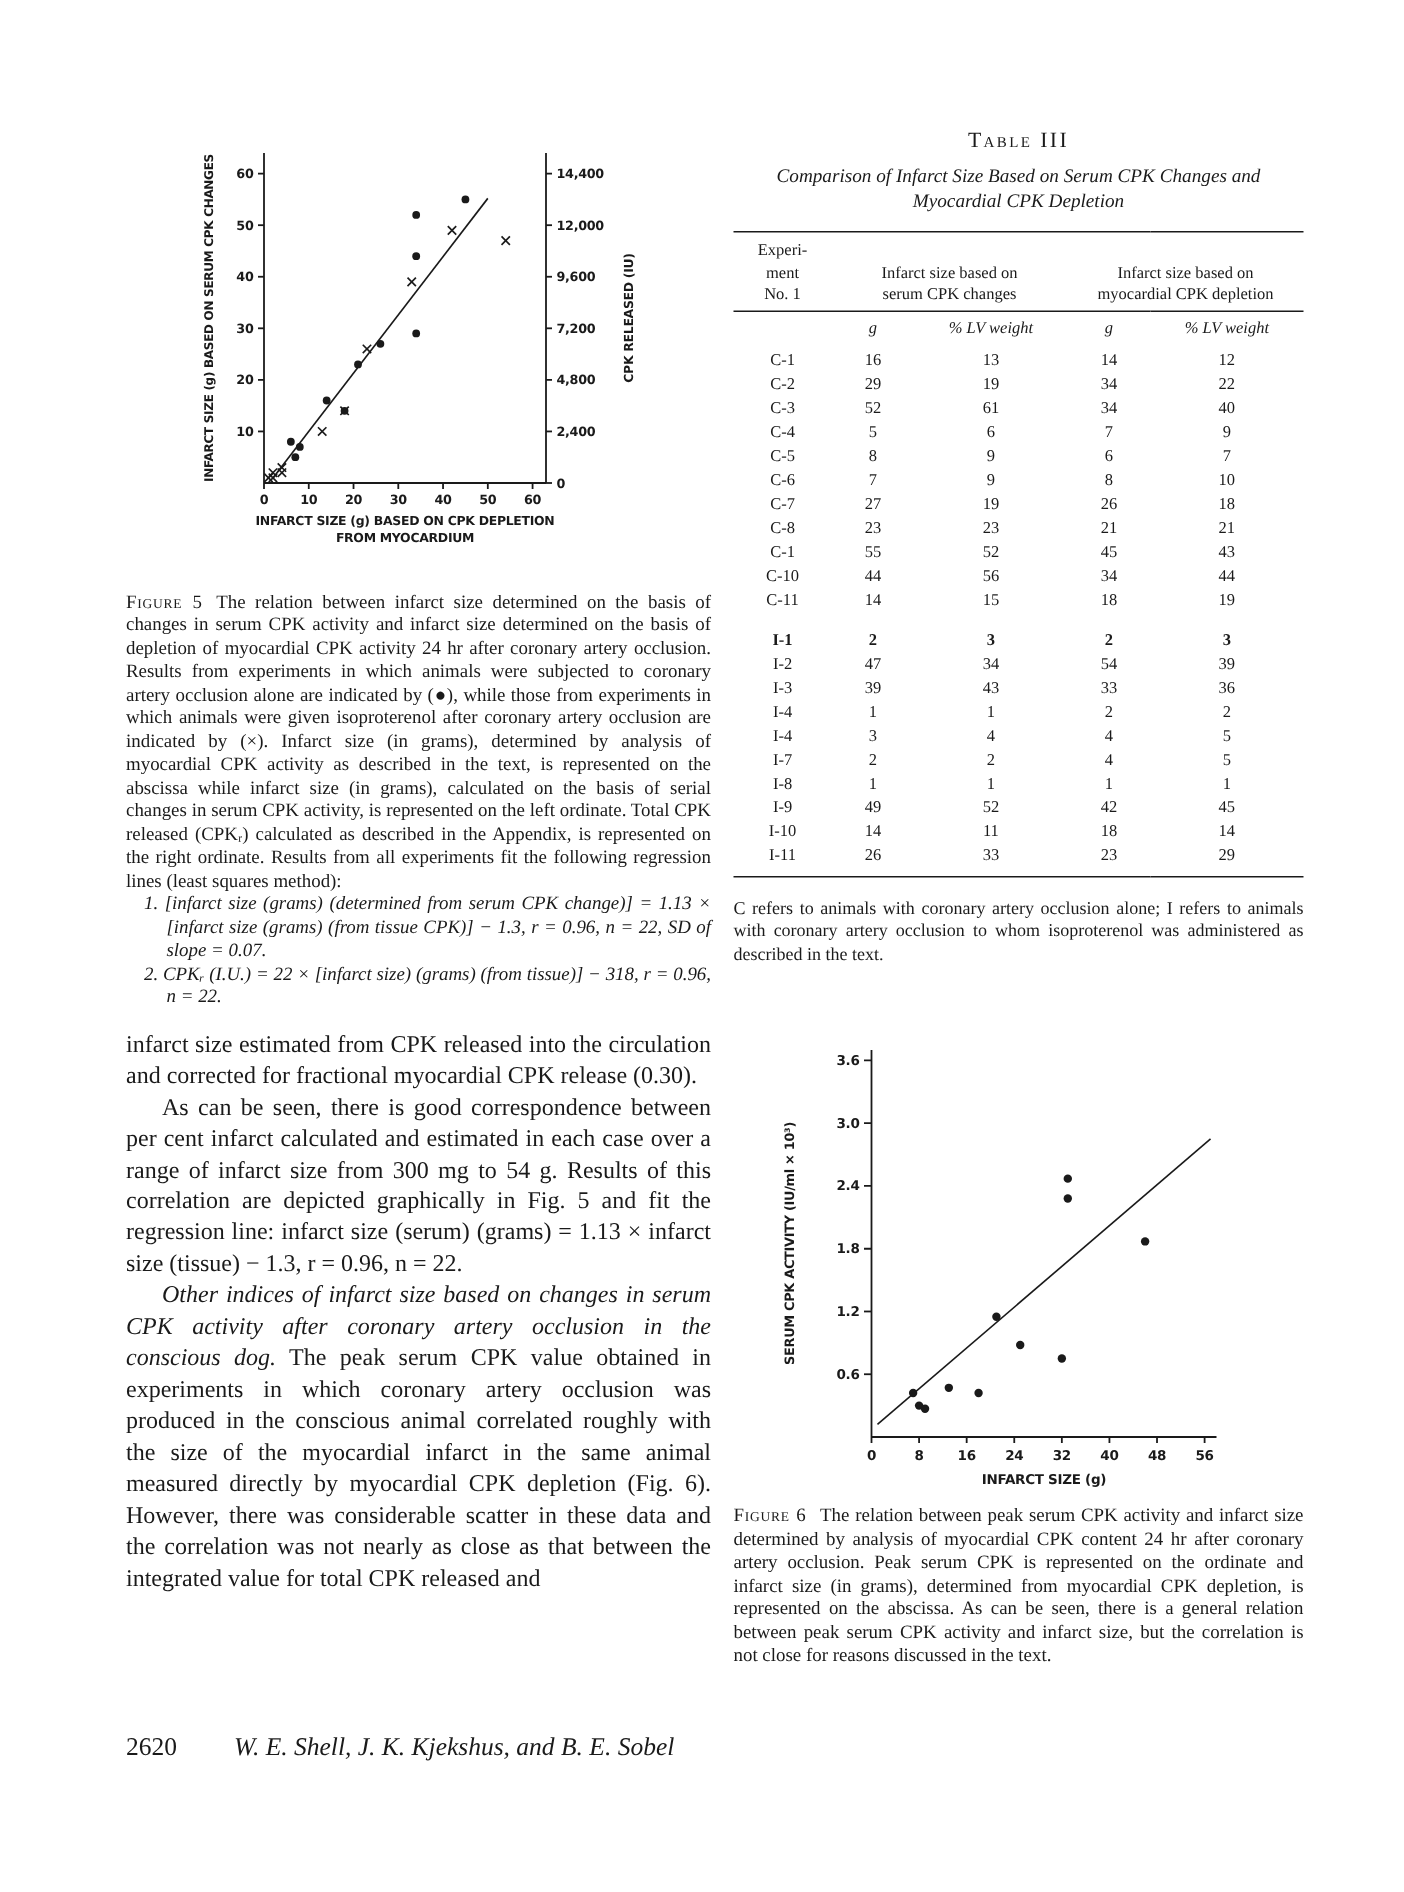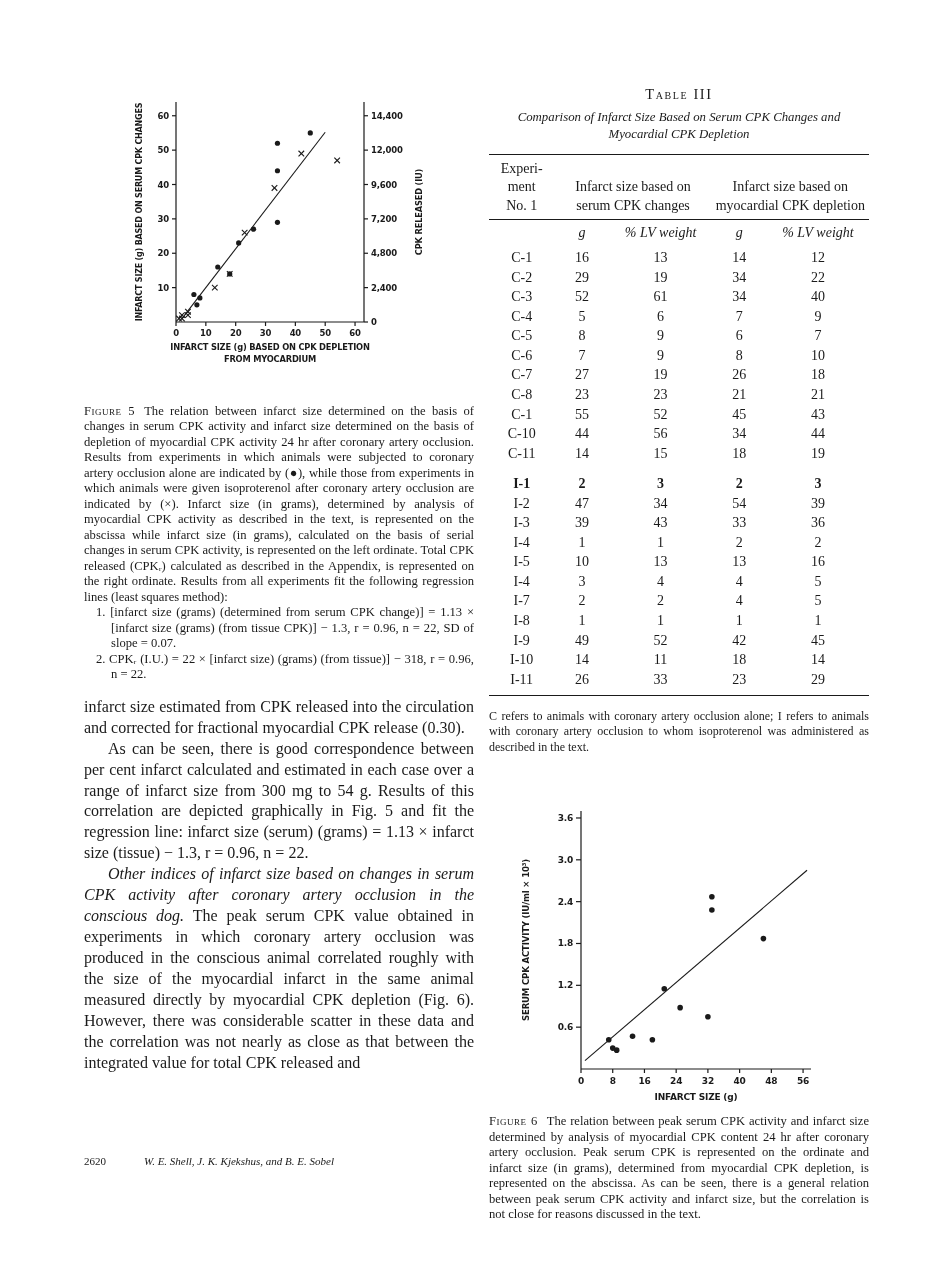--- a/index.html
+++ b/index.html
@@ -10,51 +10,51 @@
     color:#1a1a1a;
   }
   .page { position:relative; width:936px; height:1261px; background:#fff; overflow:hidden; }
 
   .col-left  { position:absolute; left:84px;  top:88px; width:390px; }
   .col-right { position:absolute; left:489px; top:86px; width:380px; }
 
   figure { margin:0; }
   svg { display:block; }
 
-  .caption { font-size:12.6px; line-height:1.23; text-align:justify; margin-top:26px; }
+  .caption { font-size:12.6px; line-height:1.23; text-align:justify; margin-top:16px; }
   .figlabel { font-variant:small-caps; letter-spacing:.5px; margin-right:9px; }
-  .reg-item { padding-left:27px; text-indent:-15px; }
+  .reg-item { padding-left:27px; text-indent:-15px;font-style:italic; }
 
   .bodytext { margin-top:14px; font-size:16px; line-height:1.31; text-align:justify; }
   .bodytext p { margin:0; }
   .bodytext p.indent { text-indent:1.5em; }
 
   .tblhead  { text-align:center; font-variant:small-caps; font-size:14.5px; letter-spacing:1.6px; }
   .tbltitle { text-align:center; font-style:italic; font-size:12.8px; line-height:1.3; margin-top:6px; white-space:pre-line; }
 
   table.tbl {
     border-collapse:collapse; width:100%; margin-top:12px;
     border-top:1.5px solid #1a1a1a; border-bottom:1.5px solid #1a1a1a;
-    font-size:14px;
+    font-size:11px;
   }
   .tbl th { font-weight:normal; padding:5px 2px 4px; vertical-align:bottom; line-height:1.3; }
   .tbl thead tr.grow th { border-bottom:1px solid #1a1a1a; white-space:pre-line; text-align:center; }
   .tbl thead tr.srow th { font-style:italic; text-align:center; padding:4px 2px 2px; }
   .tbl td { text-align:center; padding:1.4px 2px; line-height:1.2; }
   .tbl tbody tr:first-child td { padding-top:6px;margin-top:22px; }
   .tbl tbody tr.gap td { padding-top:12px;font-weight:bold; }
   .tbl tbody tr:last-child td { padding-bottom:6px; }
   .tbl col.c-exp { width:64px; } .tbl col.c-g { width:54px; } .tbl col.c-lv { width:100px; }
 
   .footnote { font-size:12px; line-height:1.3; text-align:justify; margin-top:13px; }
 
   .fig6 { margin-top:44px; }
   .fig6 .caption { margin-top:5px; }
 
-  .footer { position:absolute; left:84px; top:1155px; font-size:11px; }
+  .footer { position:absolute; left:84px; top:1155px; font-size:17px; }
   .footer .pagenum { margin-right:38px; }
   .footer .authors { font-style:italic; }
 </style>
 </head>
 <body>
 
 <div class="page">
 
   <div class="col-left">
 
@@ -289,27 +289,20 @@
             <td>36</td>
           </tr>
           <tr>
             <td>I-4</td>
             <td>1</td>
             <td>1</td>
             <td>2</td>
             <td>2</td>
           </tr>
           <tr>
-            <td>I-5</td>
-            <td>10</td>
-            <td>13</td>
-            <td>13</td>
-            <td>16</td>
-          </tr>
-          <tr>
             <td>I-4</td>
             <td>3</td>
             <td>4</td>
             <td>4</td>
             <td>5</td>
           </tr>
           <tr>
             <td>I-7</td>
             <td>2</td>
             <td>2</td>

